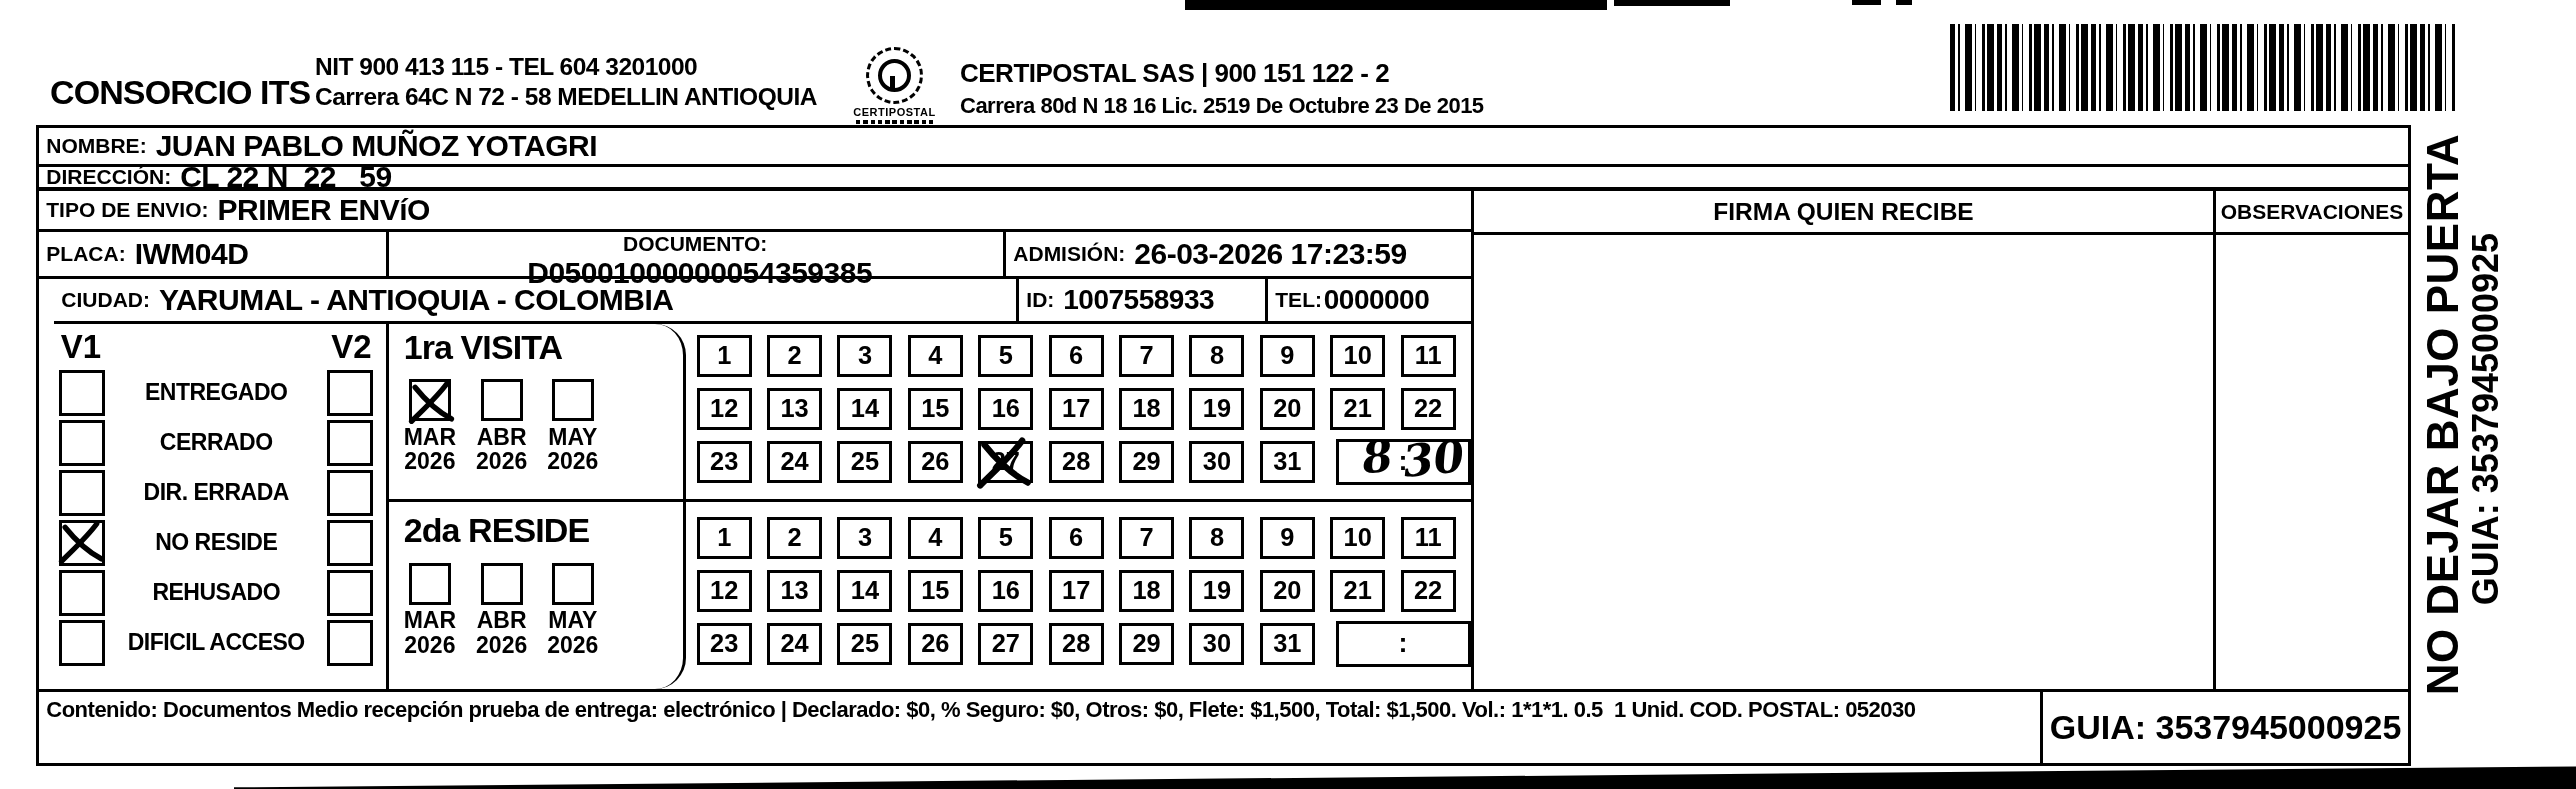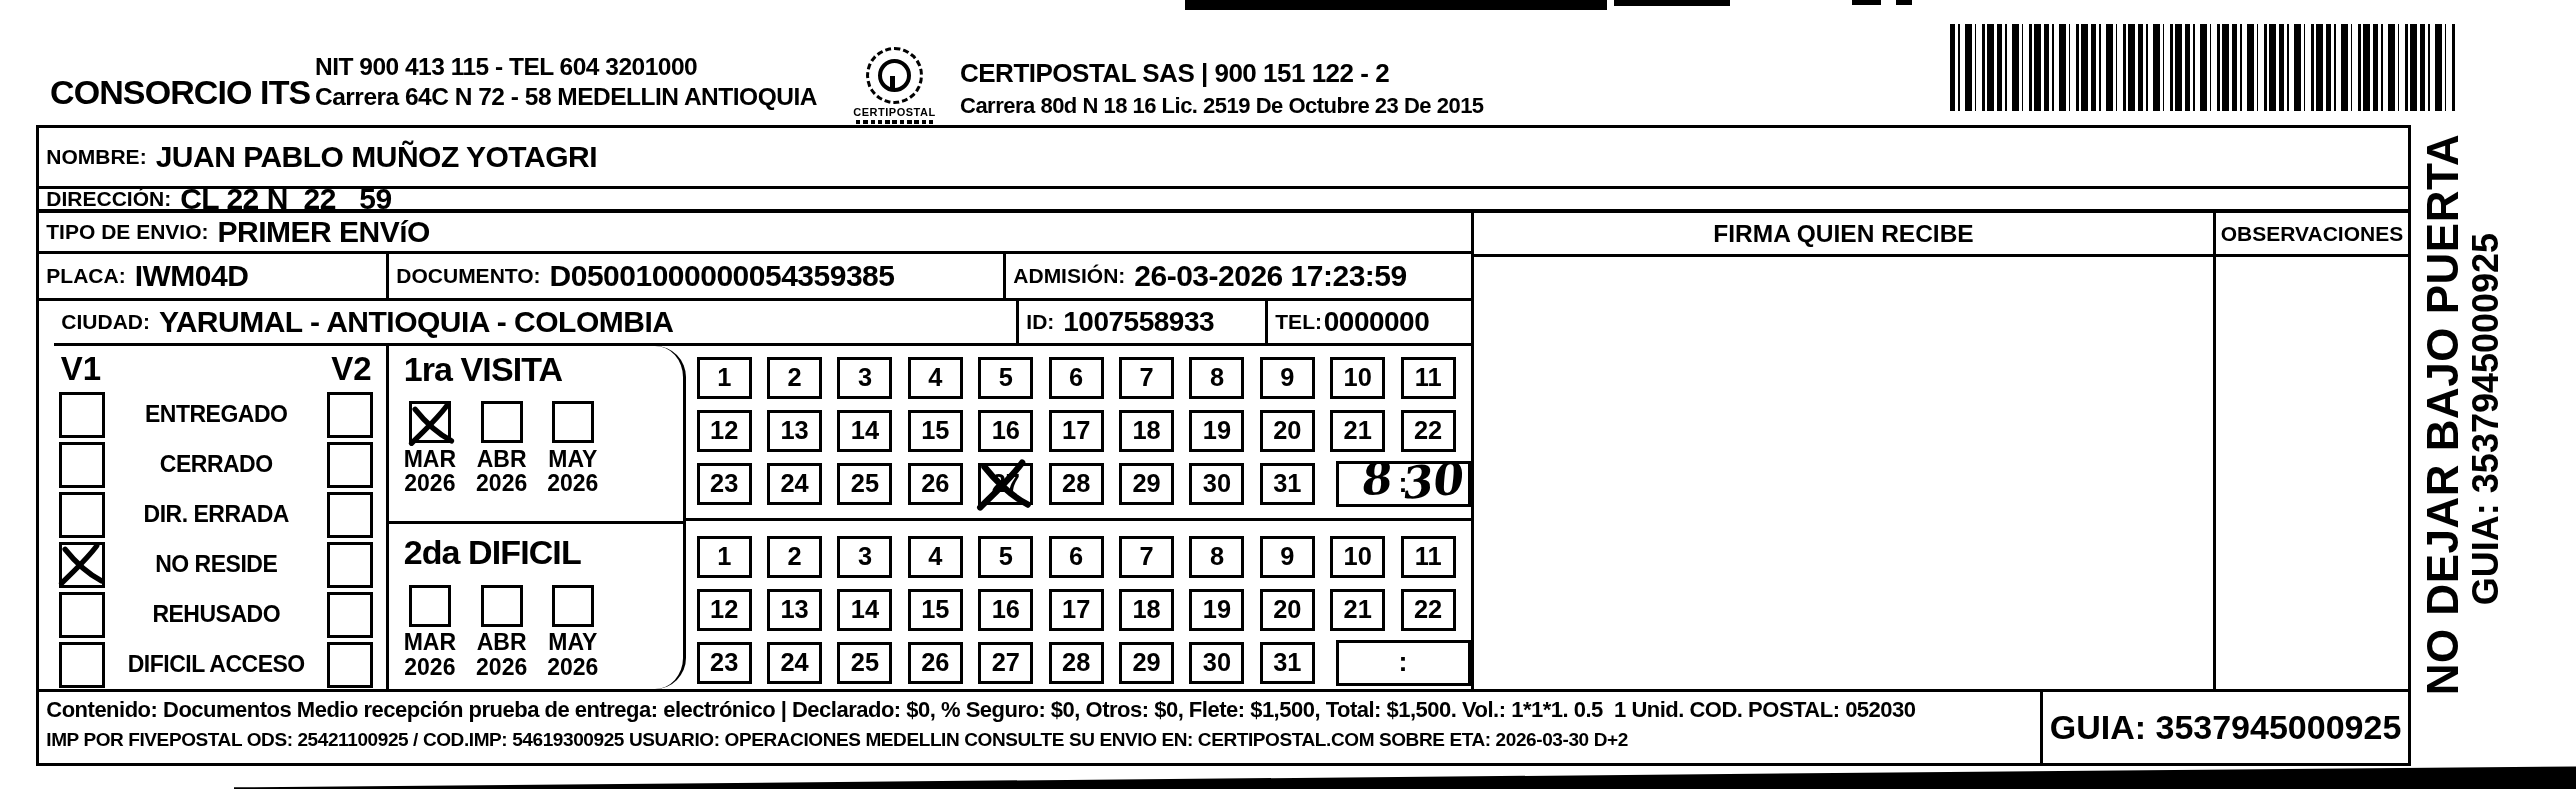--- a/index.html
+++ b/index.html
@@ -20,32 +20,32 @@
   .cp-info .l1{font-size:26px;font-weight:bold;letter-spacing:-0.5px;}
   .cp-info .l2{font-size:22px;font-weight:bold;margin-top:3.6px;letter-spacing:-0.5px;}
   .barcode{position:absolute;left:1950px;top:23.6px;width:505px;height:87px;
     background:repeating-linear-gradient(90deg,#000 0 5.4px,#fff 5.4px 8.2px,#000 8.2px 10px,#fff 10px 14.5px,#000 14.5px 22px,#fff 22px 24.5px,#000 24.5px 26px,#fff 26px 32px,#000 32px 35px,#fff 35px 37px,#000 37px 44px,#fff 44px 47px);}
   
   .form{position:absolute;left:36px;top:125px;width:2375px;height:641px;border:3.6px solid #000;
         box-sizing:border-box;display:flex;flex-direction:column;}
   .row{display:flex;align-items:center;padding-left:7.3px;box-sizing:border-box;}
   .lbl{font-size:21px;font-weight:bold;margin-right:9px;white-space:pre;}
   .val{font-size:30px;font-weight:bold;white-space:pre;letter-spacing:-0.5px;}
-  .r-nombre{height:61px;border-bottom:3.6px solid #000;}
+  .r-nombre{height:39px;border-bottom:3.6px solid #000;}
   .r-direccion{height:24px;border-bottom:4.5px solid #000;}
   .mid{flex:1;display:flex;min-height:0;}
   .col-left{width:1435px;border-right:3.6px solid #000;box-sizing:border-box;display:flex;flex-direction:column;}
   .col-right{flex:1;display:flex;flex-direction:column;}
   .r-tipo{height:41px;border-bottom:3.6px solid #000;text-align:right;}
   .r-placa{height:44px;border-bottom:3.6px solid #000;display:flex;padding-left:0;}
   .r-ciudad{height:42px;border-bottom:3.6px solid #000;display:flex;padding-left:0;margin-left:15px;}
   .cell{display:flex;align-items:center;padding-left:7.3px;box-sizing:border-box;border-right:3.6px solid #000;}
   .cell.last{border-right:none;flex:1;border-radius:10px;}
   .c-placa{width:350px;}
-  .c-doc{width:617px;}
+  .c-doc{width:617px;flex-direction:column;}
   .c-ciudad{width:965px;}
   .c-id{width:249px;align-items:center;}
   
   .r-heads{height:41px;border-bottom:3.6px solid #000;display:flex;}
   .h-firma{flex:1;display:flex;align-items:center;justify-content:center;font-size:24.5px;font-weight:bold;}
   .h-obs{width:195px;border-left:3.6px solid #000;display:flex;align-items:center;justify-content:center;font-size:21px;font-weight:bold;box-sizing:border-box;}
   .sig-body{flex:1;display:flex;}
   .sig-area{flex:1;}
   .obs-area{width:195px;border-left:3.6px solid #000;box-sizing:border-box;}
   
@@ -243,21 +243,21 @@
                   <div class="month">
                     <div class="cb"></div>
                     <div class="mlbl">
                       <div>MAY</div>
                       <div>2026</div>
                     </div>
                   </div>
                 </div>
             </div>
             <div class="visit-box second">
-              <div class="visit-title">2da DIFICIL</div>
+              <div class="visit-title">2da RESIDE</div>
               <div class="months">
                   <div class="month">
                     <div class="cb"></div>
                     <div class="mlbl">
                       <div>MAR</div>
                       <div>2026</div>
                     </div>
                   </div>
                   <div class="month">
                     <div class="cb"></div>
@@ -381,21 +381,20 @@
         <div class="sig-body">
           <div class="sig-area"></div>
           <div class="obs-area"></div>
         </div>
       </div>
     </div>
 
     <div class="form-footer">
       <div class="contenido">
         <div class="f1">Contenido: Documentos Medio recepción prueba de entrega: electrónico | Declarado: $0, % Seguro: $0, Otros: $0, Flete: $1,500, Total: $1,500. Vol.: 1*1*1. 0.5  1 Unid. COD. POSTAL: 052030</div>
-        <div class="f2">IMP POR FIVEPOSTAL ODS: 25421100925 / COD.IMP: 54619300925 USUARIO: OPERACIONES MEDELLIN CONSULTE SU ENVIO EN: CERTIPOSTAL.COM SOBRE ETA: 2026-03-30 D+2</div>
       </div>
       <div class="guia-box">GUIA: 3537945000925</div>
     </div>
   </div>
 
   <div class="v-warning">NO DEJAR BAJO PUERTA</div>
   <div class="v-guia">GUIA: 3537945000925</div>
 
   <div class="bottom-wedge"></div>
 </div>

